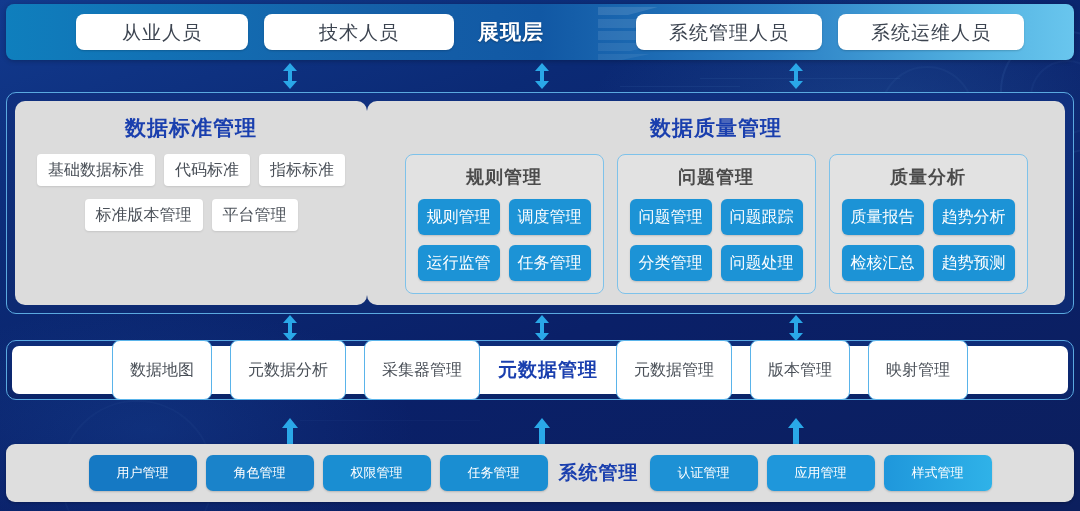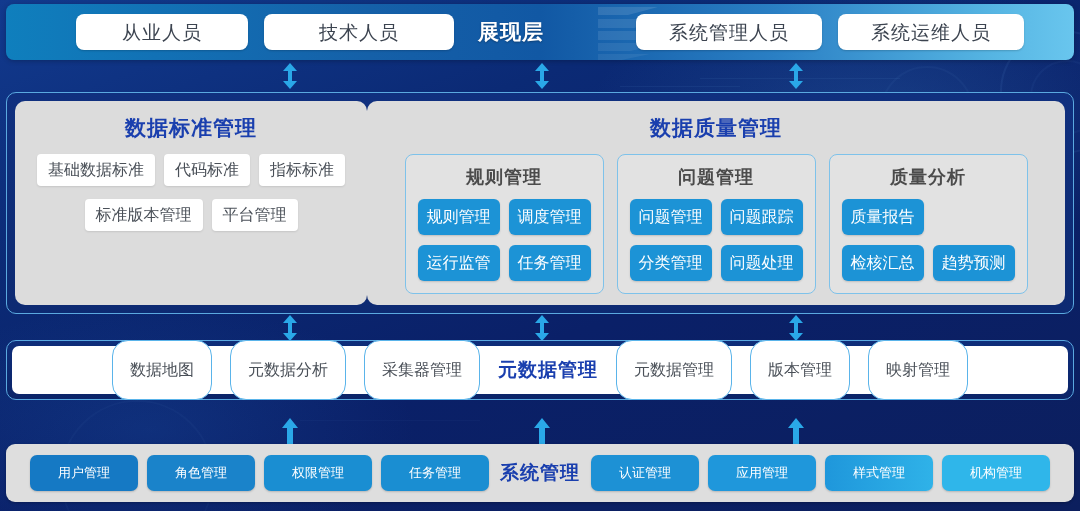--- a/index.html
+++ b/index.html
@@ -91,21 +91,21 @@
     position:absolute;left:6px;top:340px;width:1068px;height:60px;
     border:1.5px solid #5aa9e0;border-radius:10px;
     background:linear-gradient(180deg,#0e2d7a 0%,#0b2468 100%);
     box-sizing:border-box;padding:5px;
   }
   .metabar{
     background:#fff;border-radius:7px;height:48px;width:100%;
     display:flex;align-items:center;justify-content:center;gap:18px;box-sizing:border-box;
   }
   .pill-outline{
-    border:1.3px solid #5ab4ea;border-radius:16px;background:#fff;color:#4a5058;
+    border:1.3px solid #5ab4ea;border-radius:8px;background:#fff;color:#4a5058;
     font-size:16px;height:34px;display:flex;align-items:center;justify-content:center;
     padding:12px 17px;white-space:nowrap;
   }
   .meta-label{color:#1a3fae;font-size:19px;font-weight:bold;letter-spacing:1px;white-space:nowrap;}
 
   
   .sysrow{
     position:absolute;left:6px;top:444px;width:1068px;height:58px;
     background:#dedede;border-radius:9px;box-sizing:border-box;
     display:flex;align-items:center;justify-content:center;gap:9px;
@@ -213,20 +213,21 @@
               <div class="btn-blue">问题处理</div>
             </div>
           </div>
         </div>
 
         <div class="subcard">
           <div class="subcard-title">质量分析</div>
           <div class="btn-grid">
             <div class="btn-row">
               <div class="btn-blue">质量报告</div>
+              <div class="btn-blue">趋势分析</div>
             </div>
             <div class="btn-row">
               <div class="btn-blue">检核汇总</div>
               <div class="btn-blue">趋势预测</div>
             </div>
           </div>
         </div>
 
       </div>
     </div>
@@ -278,16 +279,15 @@
 
   <div class="sysrow">
     <div class="sysbtn" style="background:#1579c4;">用户管理</div>
     <div class="sysbtn" style="background:#1a83ca;">角色管理</div>
     <div class="sysbtn" style="background:#1a8ed2;">权限管理</div>
     <div class="sysbtn" style="background:#1a8ed2;">任务管理</div>
     <div class="sys-label">系统管理</div>
     <div class="sysbtn" style="background:#1d91d5;">认证管理</div>
     <div class="sysbtn" style="background:#1f97db;">应用管理</div>
     <div class="sysbtn" style="background:linear-gradient(90deg,#1f97db,#2fb2e8);">样式管理</div>
-    <div class="sysbtn" style="background:#2fb6ea;">机构管理</div>
   </div>
 
 </div>
 
 </body></html>

